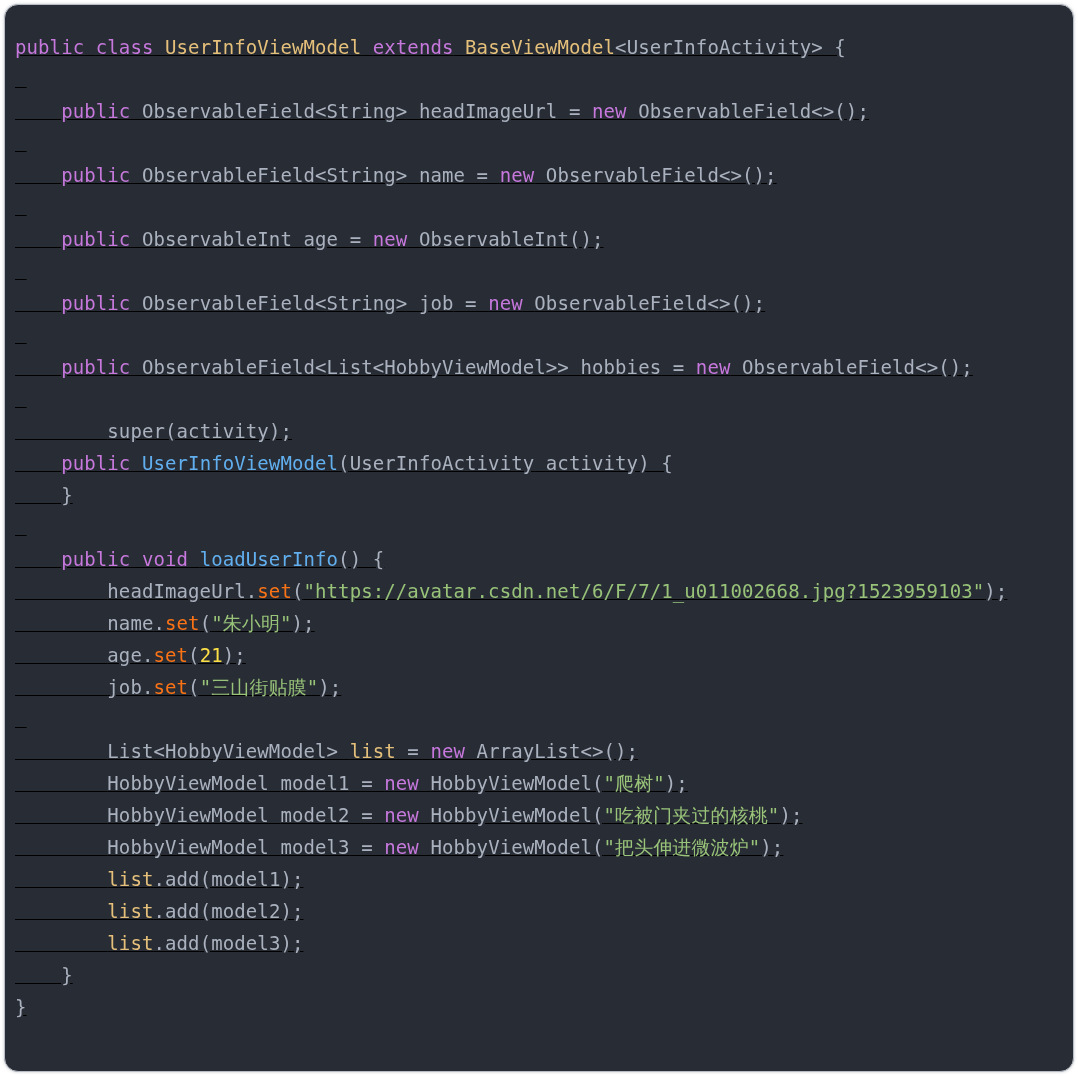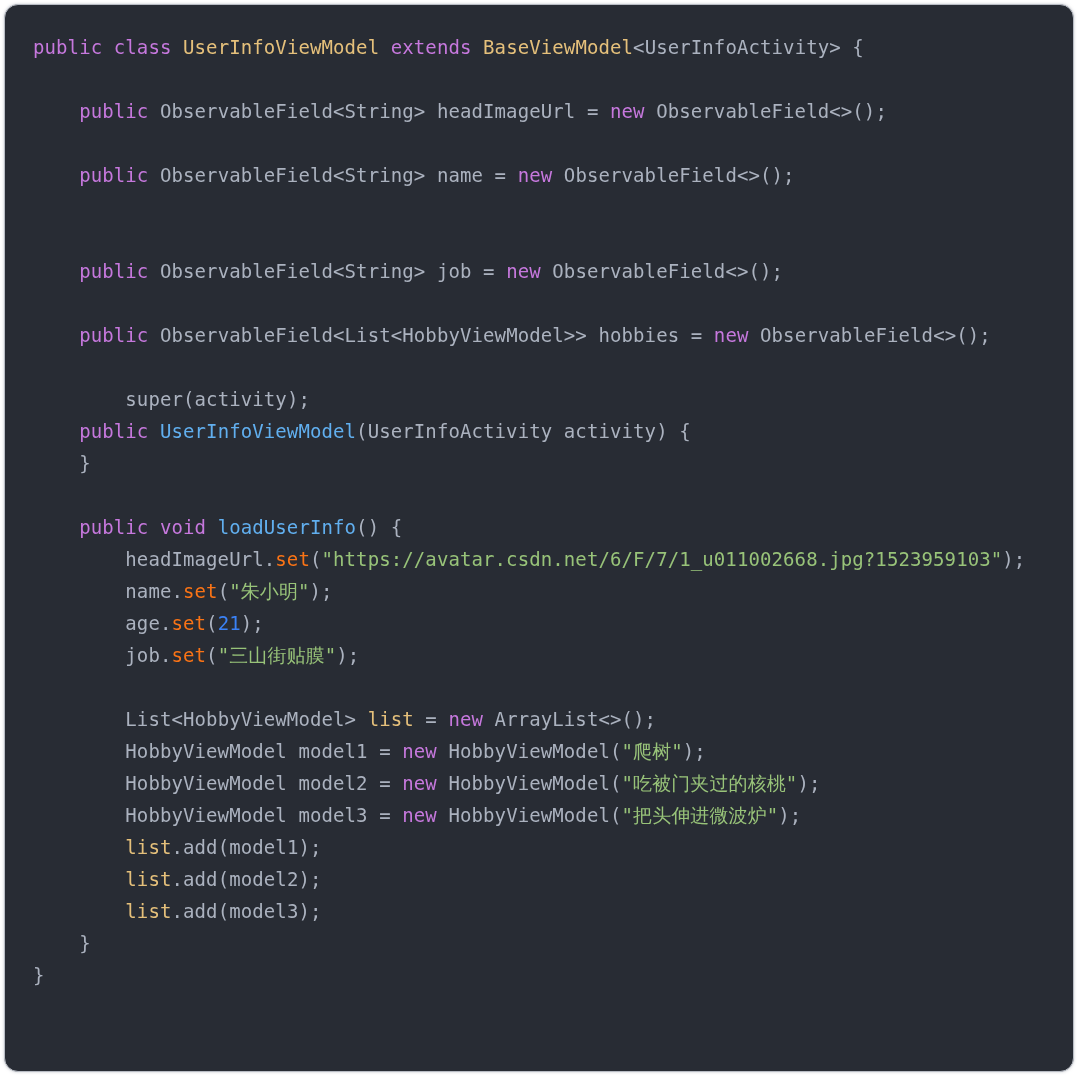--- a/index.html
+++ b/index.html
@@ -26,56 +26,58 @@
     border: 1px solid #b8bcc4;
     box-shadow: 0 0 3px rgba(150,155,165,0.55);
     overflow: hidden;
   }
   #code-body {
     position: absolute;
     left: 0;
     top: 0;
     right: 0;
     bottom: 0;
-    padding: 26px 14px 14px 28px;
+    padding: 26px 14px 14px 10px;
     box-sizing: border-box;
+    text-decoration: underline;
   }
   .code-line {
     font-family: "DejaVu Sans Mono", "Liberation Mono", monospace;
     font-size: 19px;
     line-height: 32px;
     height: 32px;
     white-space: pre;
     color: #abb2bf;
     letter-spacing: 0.1px;
   }
   .code-line.blank { color: transparent; }
 
   
   .t-plain   { color: #abb2bf; }
   .t-kw      { color: #c678dd; }   
   .t-type    { color: #e5c07b; }   
   .t-method  { color: #61afef; }   
   .t-call    { color: #f97316; }   
   .t-string  { color: #98c379; }   
-  .t-num     { color: #3b82f6; }   
+  .t-num     { color: #fde047; }   
   .t-var     { color: #e5c07b; }   
   .t-punc    { color: #abb2bf; }
 </style>
 </head>
 <body>
 
 <div id="code-panel">
   <div id="code-body">
       <div class="code-line"><span class="t-kw">public</span><span class="t-punc"> </span><span class="t-kw">class</span><span class="t-punc"> </span><span class="t-type">UserInfoViewModel</span><span class="t-punc"> </span><span class="t-kw">extends</span><span class="t-punc"> </span><span class="t-type">BaseViewModel</span><span class="t-punc">&lt;</span><span class="t-plain">UserInfoActivity</span><span class="t-punc">&gt; {</span></div>
       <div class="code-line blank">&nbsp;</div>
       <div class="code-line"><span class="t-punc">    </span><span class="t-kw">public</span><span class="t-punc"> </span><span class="t-plain">ObservableField</span><span class="t-punc">&lt;</span><span class="t-plain">String</span><span class="t-punc">&gt; </span><span class="t-plain">headImageUrl</span><span class="t-punc"> = </span><span class="t-kw">new</span><span class="t-punc"> </span><span class="t-plain">ObservableField</span><span class="t-punc">&lt;&gt;();</span></div>
       <div class="code-line blank">&nbsp;</div>
       <div class="code-line"><span class="t-punc">    </span><span class="t-kw">public</span><span class="t-punc"> </span><span class="t-plain">ObservableField</span><span class="t-punc">&lt;</span><span class="t-plain">String</span><span class="t-punc">&gt; </span><span class="t-plain">name</span><span class="t-punc"> = </span><span class="t-kw">new</span><span class="t-punc"> </span><span class="t-plain">ObservableField</span><span class="t-punc">&lt;&gt;();</span></div>
       <div class="code-line blank">&nbsp;</div>
+      <div class="code-line"><span class="t-punc">    </span><span class="t-kw">public</span><span class="t-punc"> </span><span class="t-plain">ObservableInt</span><span class="t-punc"> </span><span class="t-plain">age</span><span class="t-punc"> = </span><span class="t-kw">new</span><span class="t-punc"> </span><span class="t-plain">ObservableInt</span><span class="t-punc">();</span></div>
       <div class="code-line blank">&nbsp;</div>
       <div class="code-line"><span class="t-punc">    </span><span class="t-kw">public</span><span class="t-punc"> </span><span class="t-plain">ObservableField</span><span class="t-punc">&lt;</span><span class="t-plain">String</span><span class="t-punc">&gt; </span><span class="t-plain">job</span><span class="t-punc"> = </span><span class="t-kw">new</span><span class="t-punc"> </span><span class="t-plain">ObservableField</span><span class="t-punc">&lt;&gt;();</span></div>
       <div class="code-line blank">&nbsp;</div>
       <div class="code-line"><span class="t-punc">    </span><span class="t-kw">public</span><span class="t-punc"> </span><span class="t-plain">ObservableField</span><span class="t-punc">&lt;</span><span class="t-plain">List</span><span class="t-punc">&lt;</span><span class="t-plain">HobbyViewModel</span><span class="t-punc">&gt;&gt; </span><span class="t-plain">hobbies</span><span class="t-punc"> = </span><span class="t-kw">new</span><span class="t-punc"> </span><span class="t-plain">ObservableField</span><span class="t-punc">&lt;&gt;();</span></div>
       <div class="code-line blank">&nbsp;</div>
       <div class="code-line"><span class="t-punc">        </span><span class="t-plain">super</span><span class="t-punc">(</span><span class="t-plain">activity</span><span class="t-punc">);</span></div>
       <div class="code-line"><span class="t-punc">    </span><span class="t-kw">public</span><span class="t-punc"> </span><span class="t-method">UserInfoViewModel</span><span class="t-punc">(</span><span class="t-plain">UserInfoActivity</span><span class="t-punc"> </span><span class="t-plain">activity</span><span class="t-punc">) {</span></div>
       <div class="code-line"><span class="t-punc">    }</span></div>
       <div class="code-line blank">&nbsp;</div>
       <div class="code-line"><span class="t-punc">    </span><span class="t-kw">public</span><span class="t-punc"> </span><span class="t-kw">void</span><span class="t-punc"> </span><span class="t-method">loadUserInfo</span><span class="t-punc">() {</span></div>

